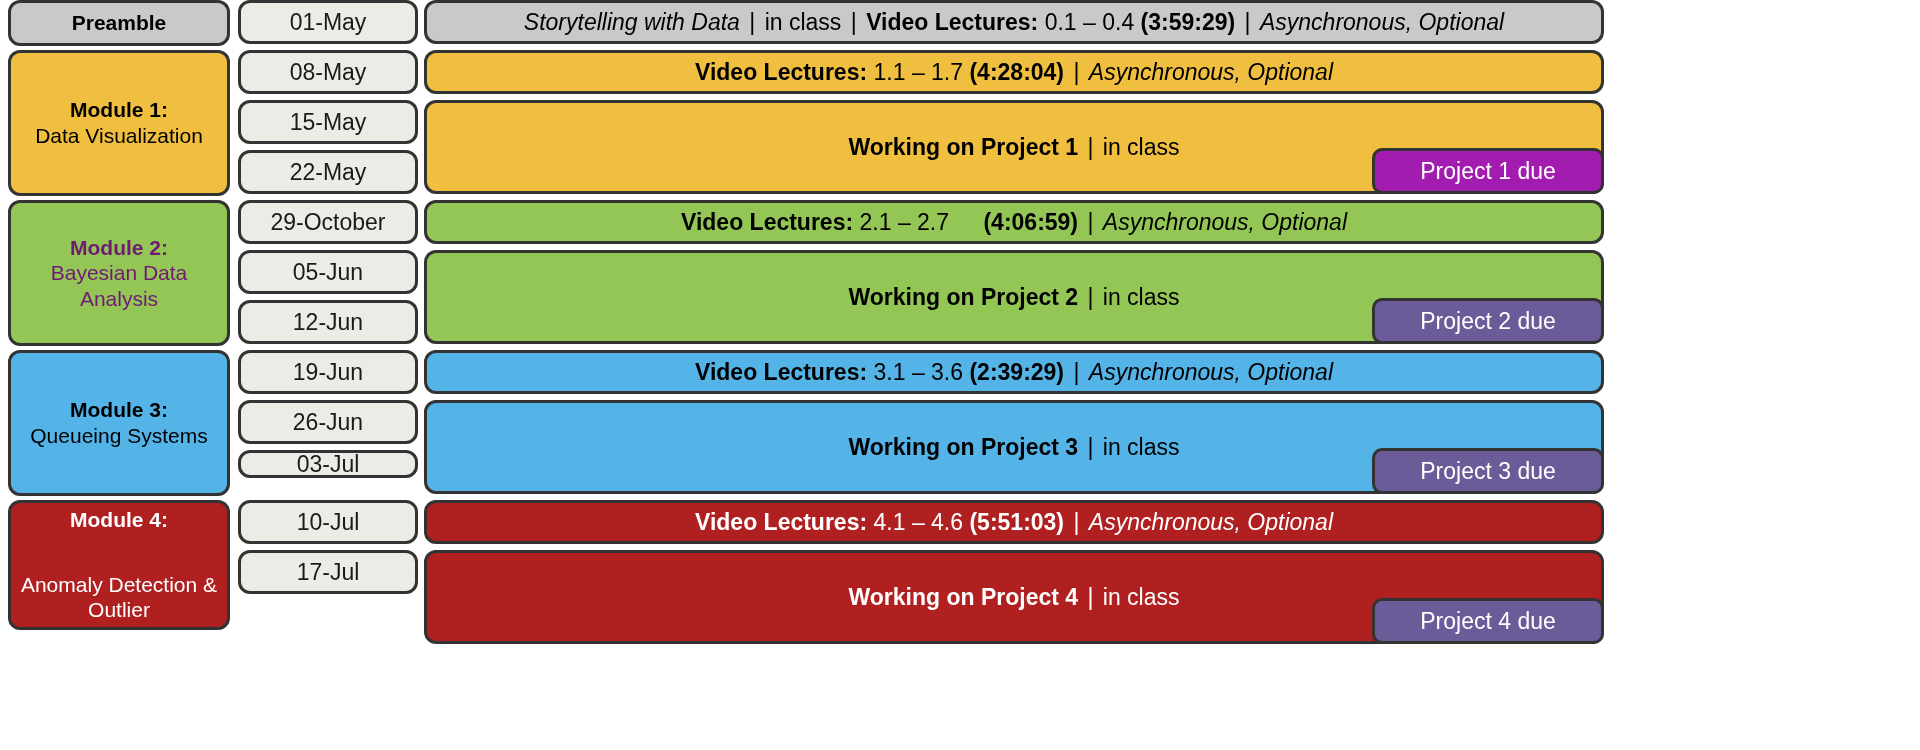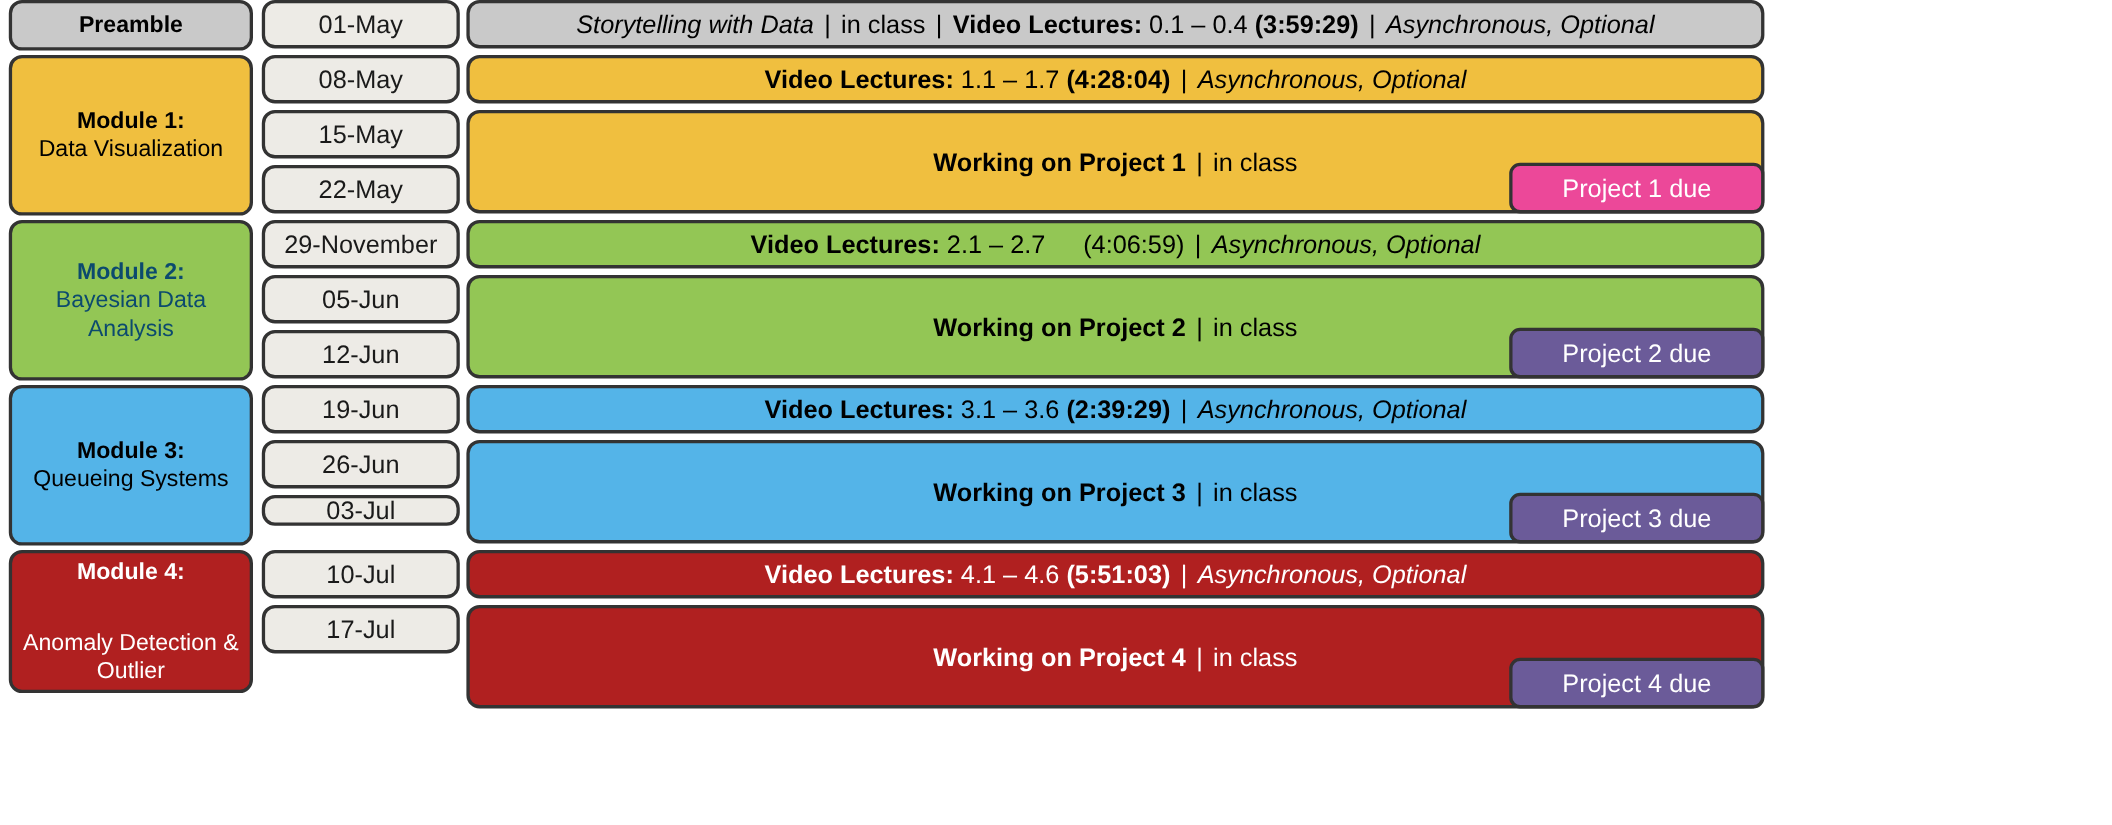--- a/index.html
+++ b/index.html
@@ -109,30 +109,30 @@
     </div>
     <div class="card date-cell" style="top: 50px; height: 44px;">08-May</div>
     <div class="card date-cell" style="top: 100px; height: 44px;">15-May</div>
     <div class="card date-cell" style="top: 150px; height: 44px;">22-May</div>
     <div class="card bar" style="top: 50px; height: 44px; background: rgb(240, 191, 63); color: rgb(0, 0, 0);">
       <span class="bar-text"><span style="font-weight: bold;">Video Lectures:</span> <span>1.1 – 1.7</span> <span style="font-weight: bold;">(4:28:04)</span> <span class="sep">|</span> <span style="font-style: italic;">Asynchronous, Optional</span></span>
     </div>
     <div class="card bar" style="top: 100px; height: 94px; background: rgb(240, 191, 63); color: rgb(0, 0, 0);">
       <span class="bar-text"><span style="font-weight: bold;">Working on Project 1</span> <span class="sep">|</span> <span>in class</span></span>
     </div>
-    <div class="due-badge" style="background: #ec4899; top: 148px;">Project 1 due</div>
-    <div class="card module-cell" style="top: 200px; height: 146px; background: rgb(147, 198, 85); color: #0c4a6e;">
+    <div class="due-badge" style="background: #a21caf; top: 148px;">Project 1 due</div>
+    <div class="card module-cell" style="top: 200px; height: 146px; background: rgb(147, 198, 85); color: #701a75;">
       <span class="m-title">Module 2:</span>
       <span class="m-sub">Bayesian Data Analysis</span>
     </div>
-    <div class="card date-cell" style="top: 200px; height: 44px;">29-November</div>
+    <div class="card date-cell" style="top: 200px; height: 44px;">29-October</div>
     <div class="card date-cell" style="top: 250px; height: 44px;">05-Jun</div>
     <div class="card date-cell" style="top: 300px; height: 44px;">12-Jun</div>
     <div class="card bar" style="top: 200px; height: 44px; background: rgb(147, 198, 85); color: rgb(0, 0, 0);">
-      <span class="bar-text"><span style="font-weight: bold;">Video Lectures:</span> <span>2.1 – 2.7</span> <span style="font-weight: normal; margin-left: 28px;">(4:06:59)</span> <span class="sep">|</span> <span style="font-style: italic;">Asynchronous, Optional</span></span>
+      <span class="bar-text"><span style="font-weight: bold;">Video Lectures:</span> <span>2.1 – 2.7</span> <span style="font-weight: bold; margin-left: 28px;">(4:06:59)</span> <span class="sep">|</span> <span style="font-style: italic;">Asynchronous, Optional</span></span>
     </div>
     <div class="card bar" style="top: 250px; height: 94px; background: rgb(147, 198, 85); color: rgb(0, 0, 0);">
       <span class="bar-text"><span style="font-weight: bold;">Working on Project 2</span> <span class="sep">|</span> <span>in class</span></span>
     </div>
     <div class="due-badge" style="background: rgb(107, 91, 153); top: 298px;">Project 2 due</div>
     <div class="card module-cell" style="top: 350px; height: 146px; background: rgb(84, 180, 232); color: rgb(0, 0, 0);">
       <span class="m-title">Module 3:</span>
       <span class="m-sub">Queueing Systems</span>
     </div>
     <div class="card date-cell" style="top: 350px; height: 44px;">19-Jun</div>

